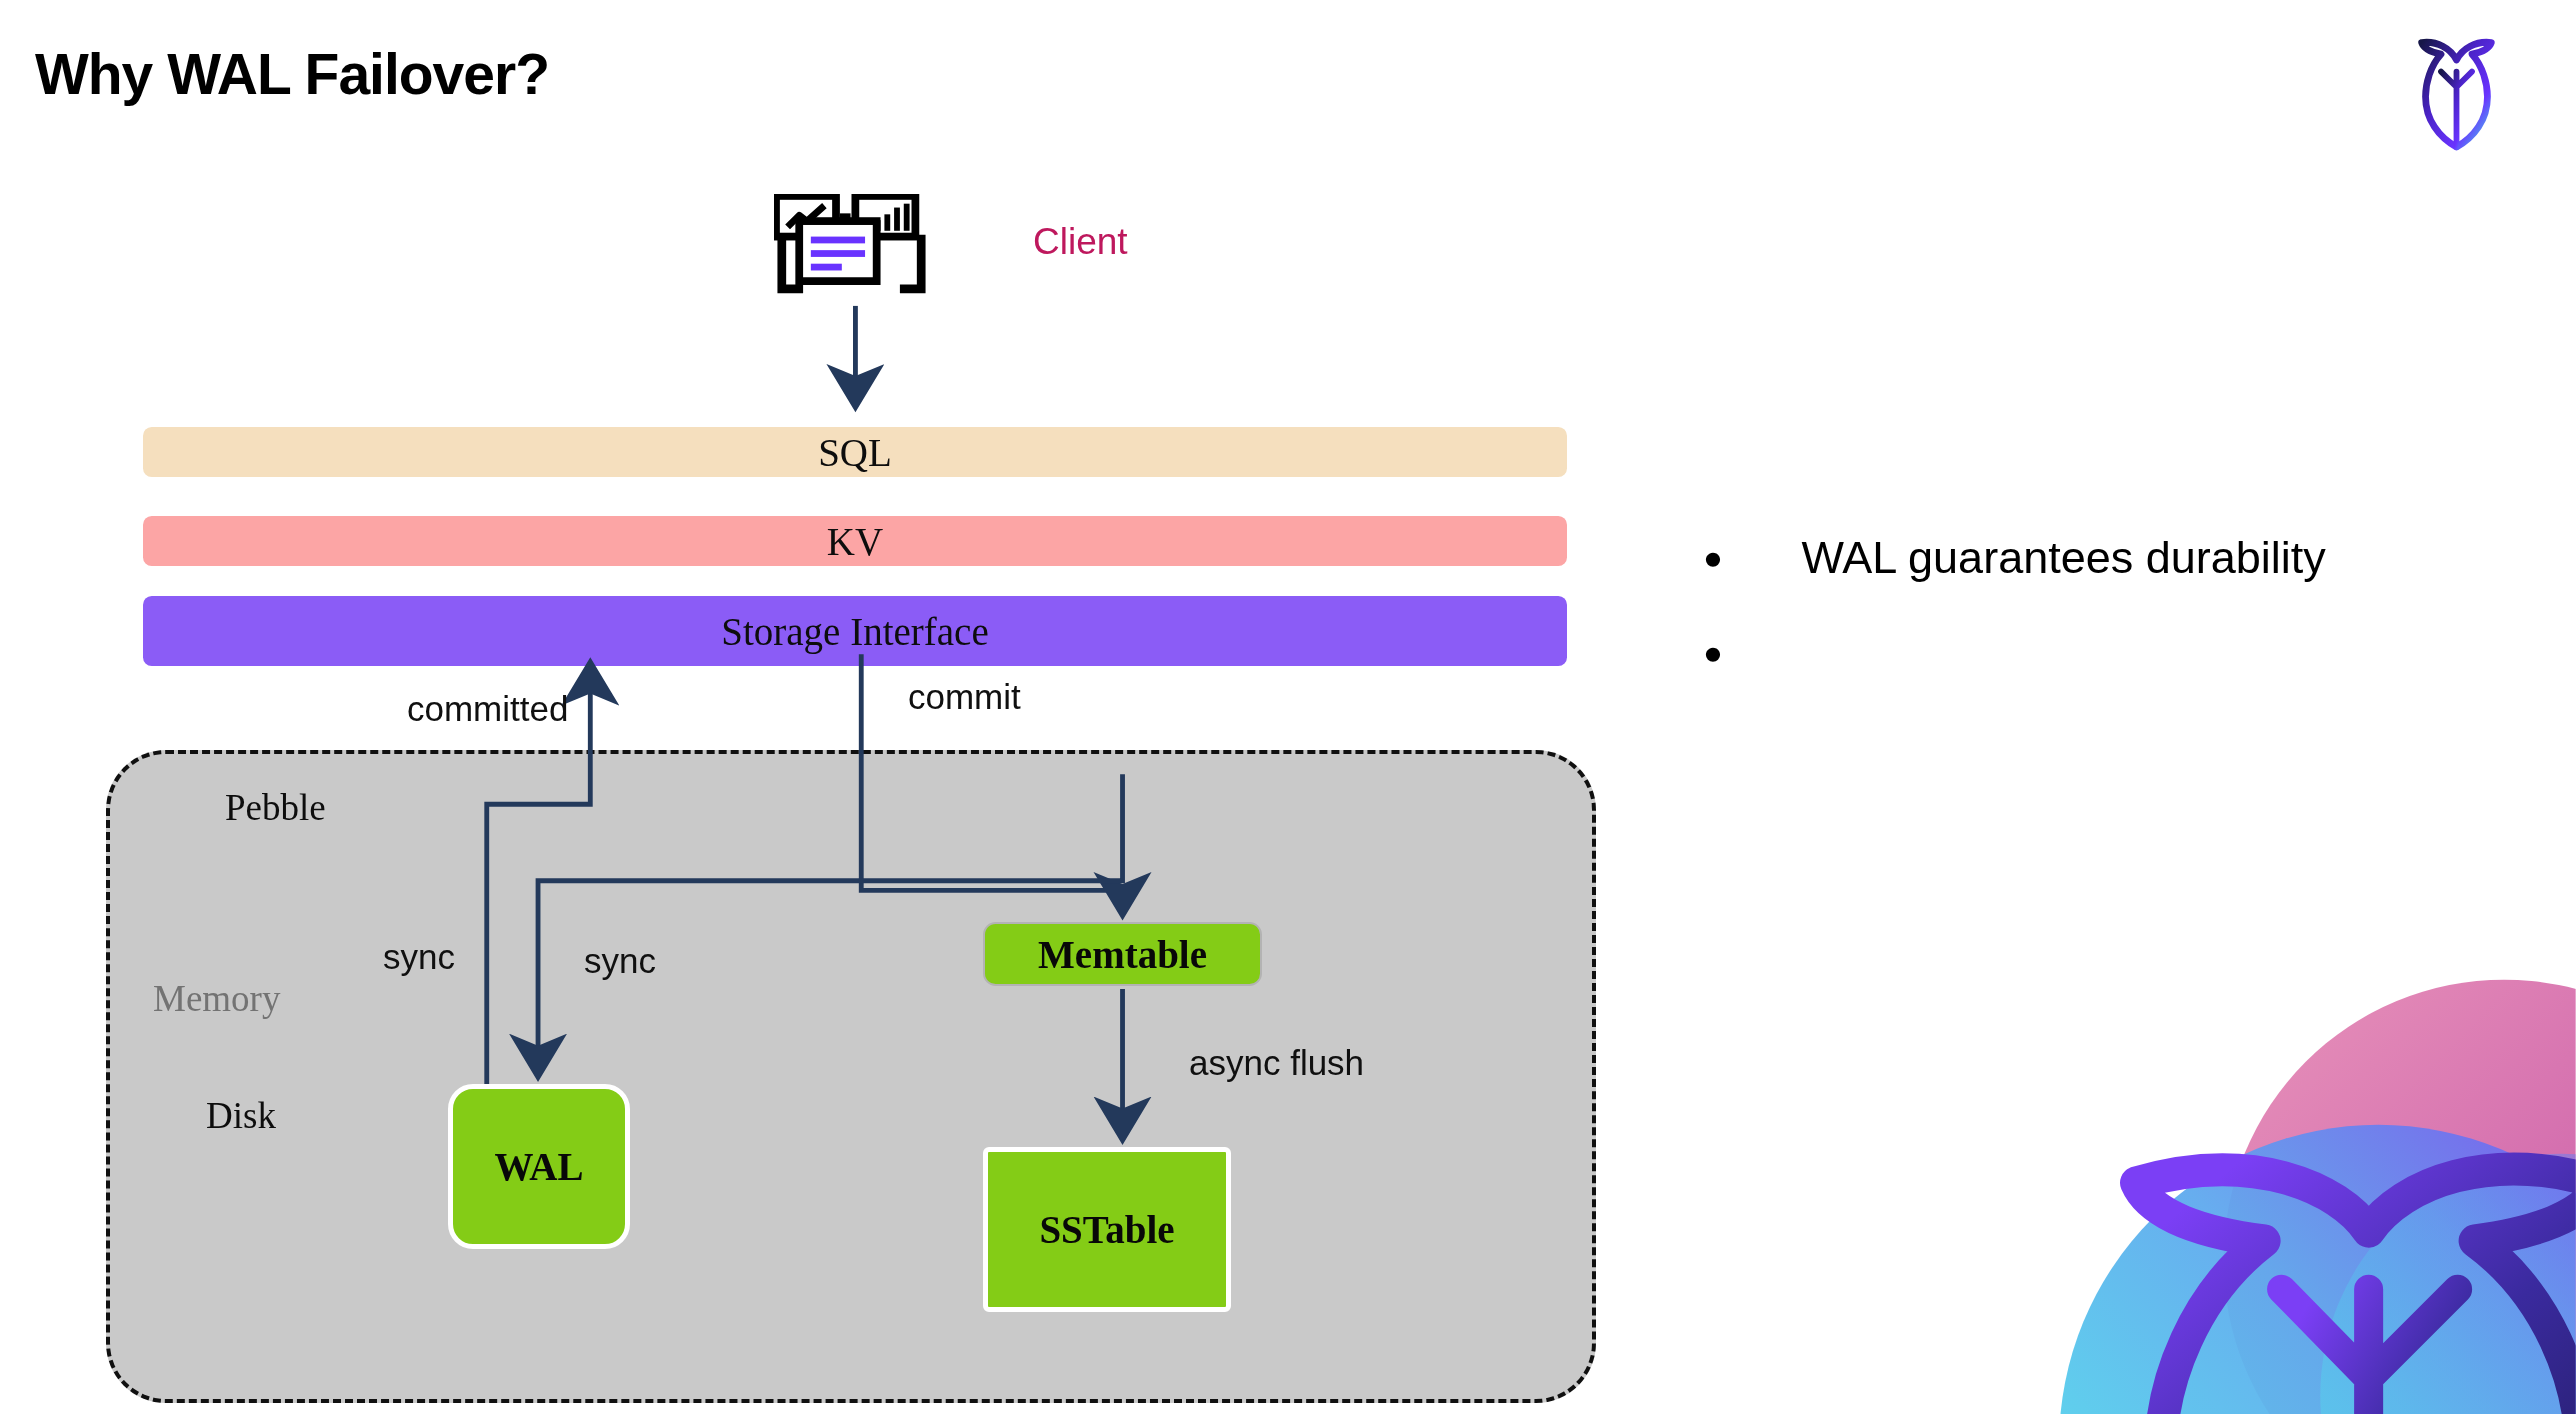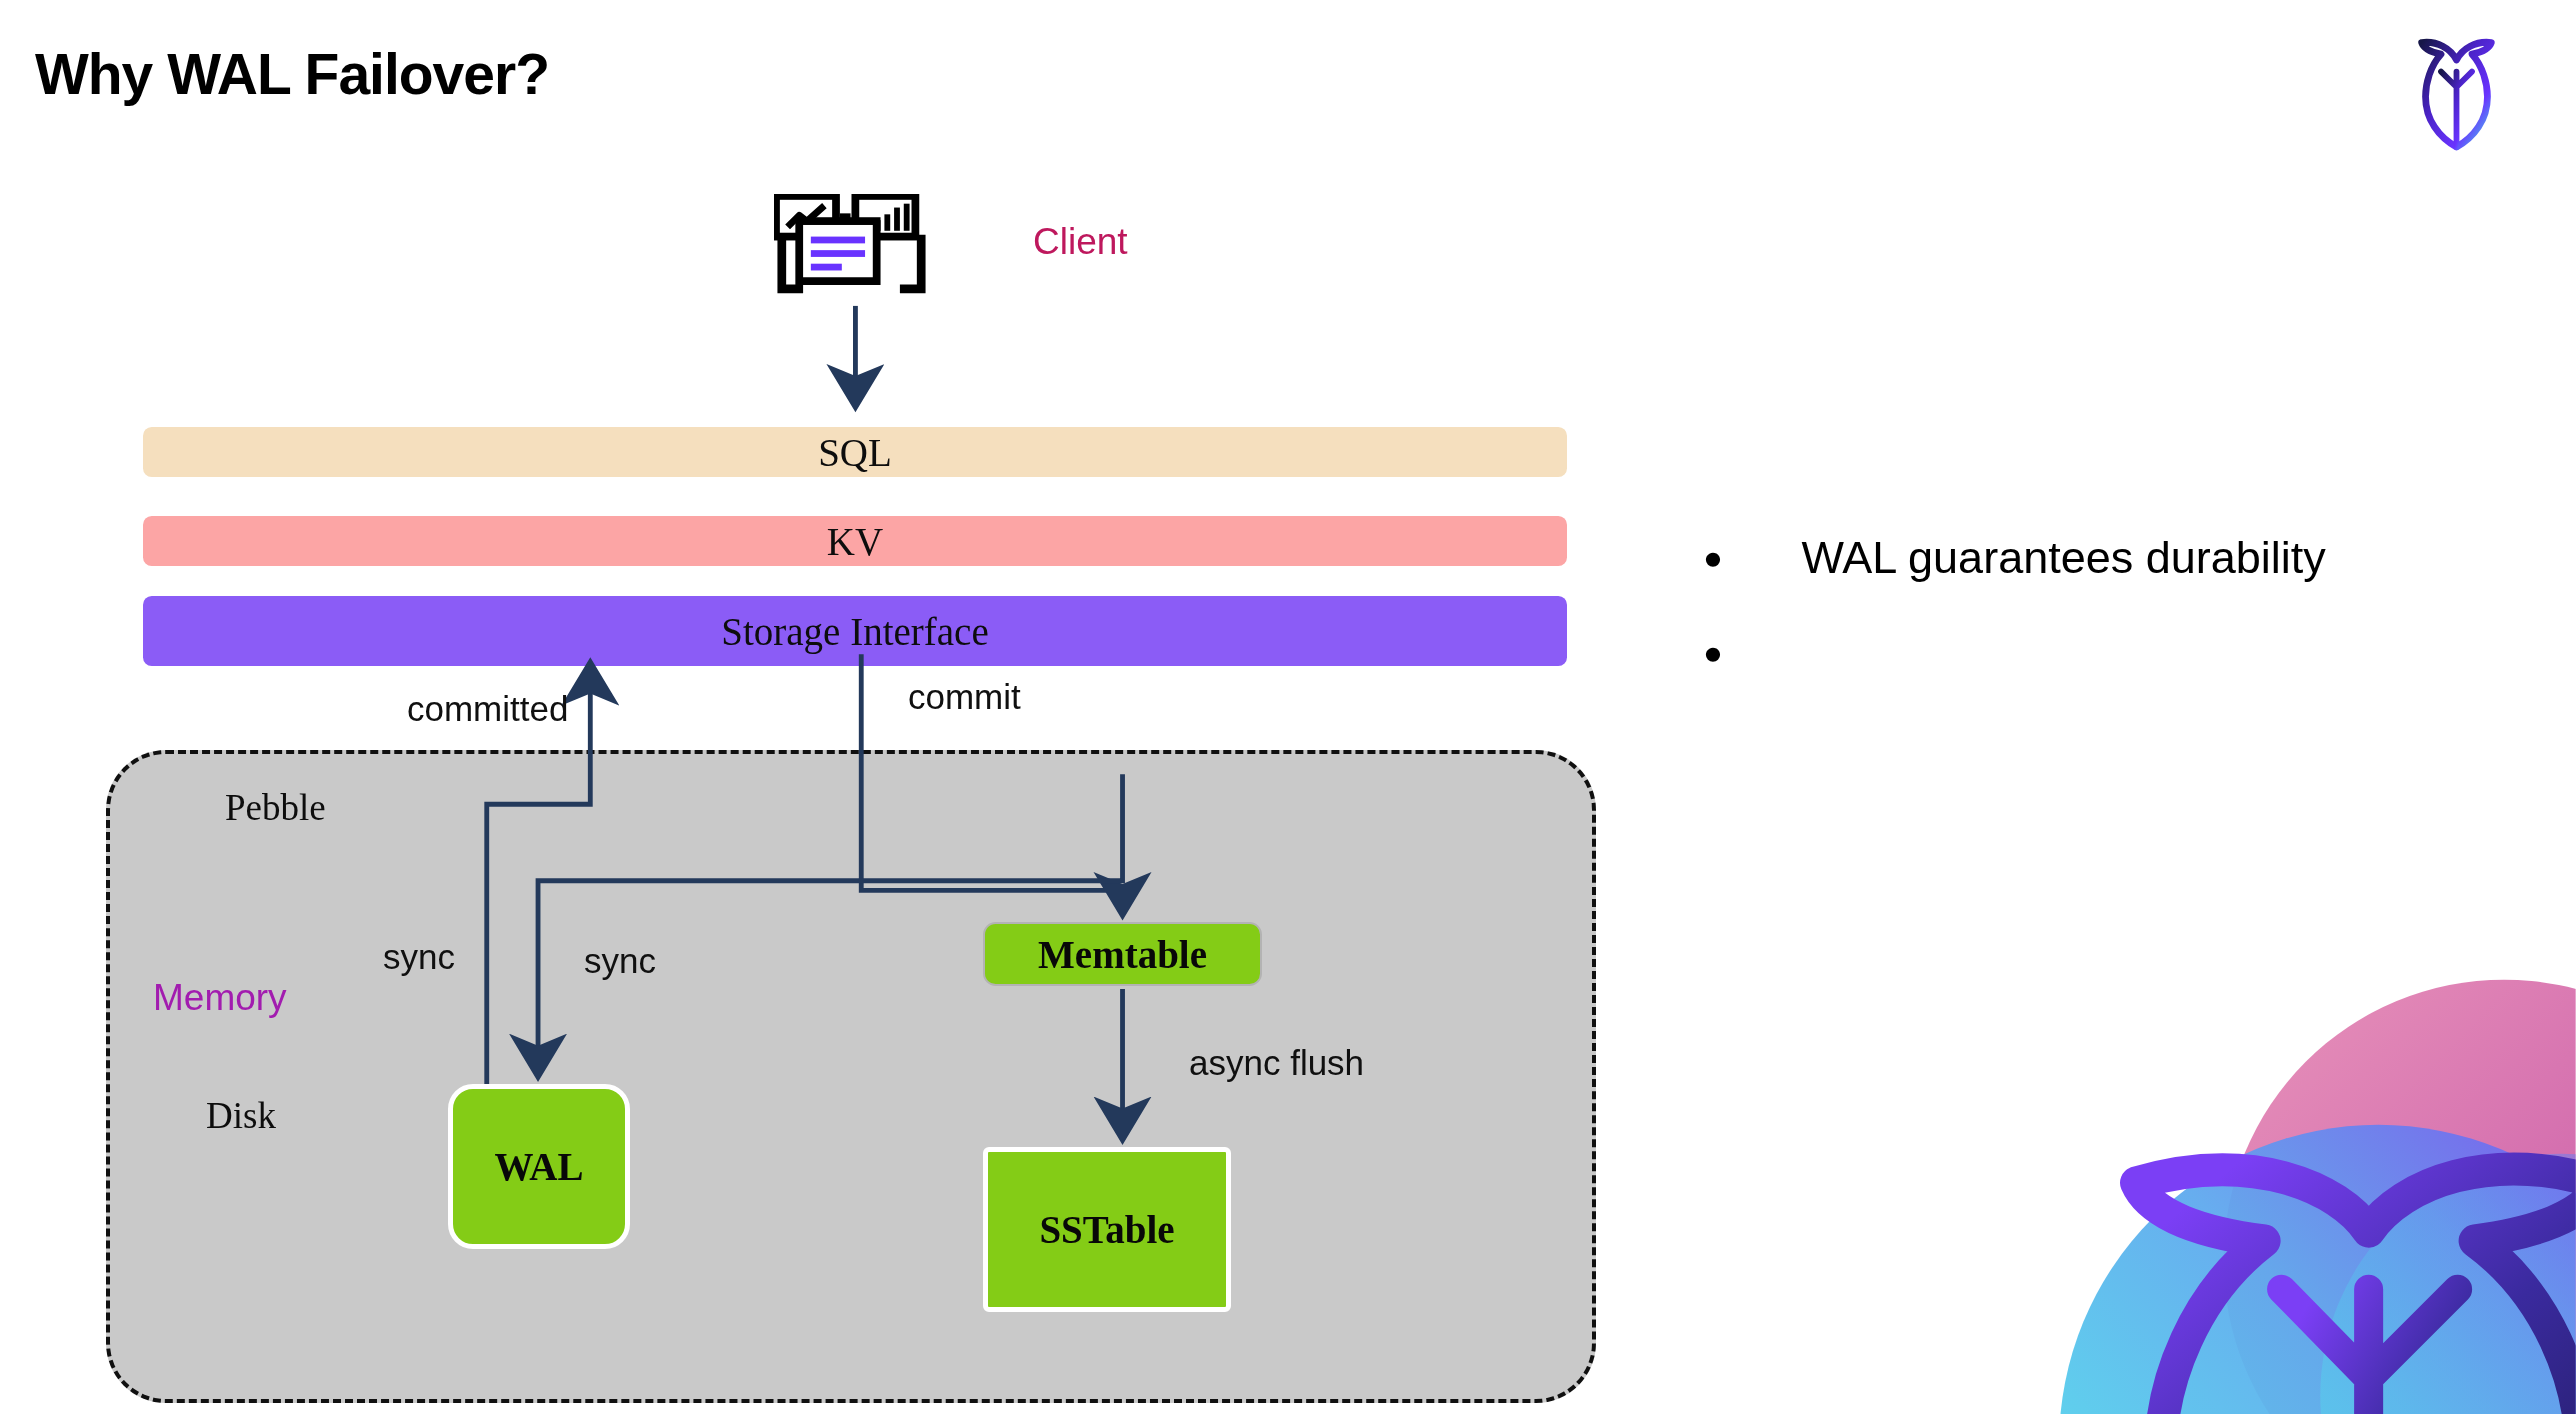--- a/index.html
+++ b/index.html
@@ -101,23 +101,23 @@
     left: 225px;
     top: 786px;
     font-family: "Liberation Serif", serif;
     font-size: 37px;
     color: #0d0d0d;
   }
   #memory-label {
     position: absolute;
     left: 153px;
     top: 977px;
-    font-family: Liberation Sans, sans-serif;
+    font-family: Liberation Serif, serif;
     font-size: 37px;
-    color: #a21caf;
+    color: #737373;
   }
   #disk-label {
     position: absolute;
     left: 206px;
     top: 1094px;
     font-family: "Liberation Serif", serif;
     font-size: 37px;
     color: #0d0d0d;
   }
 

